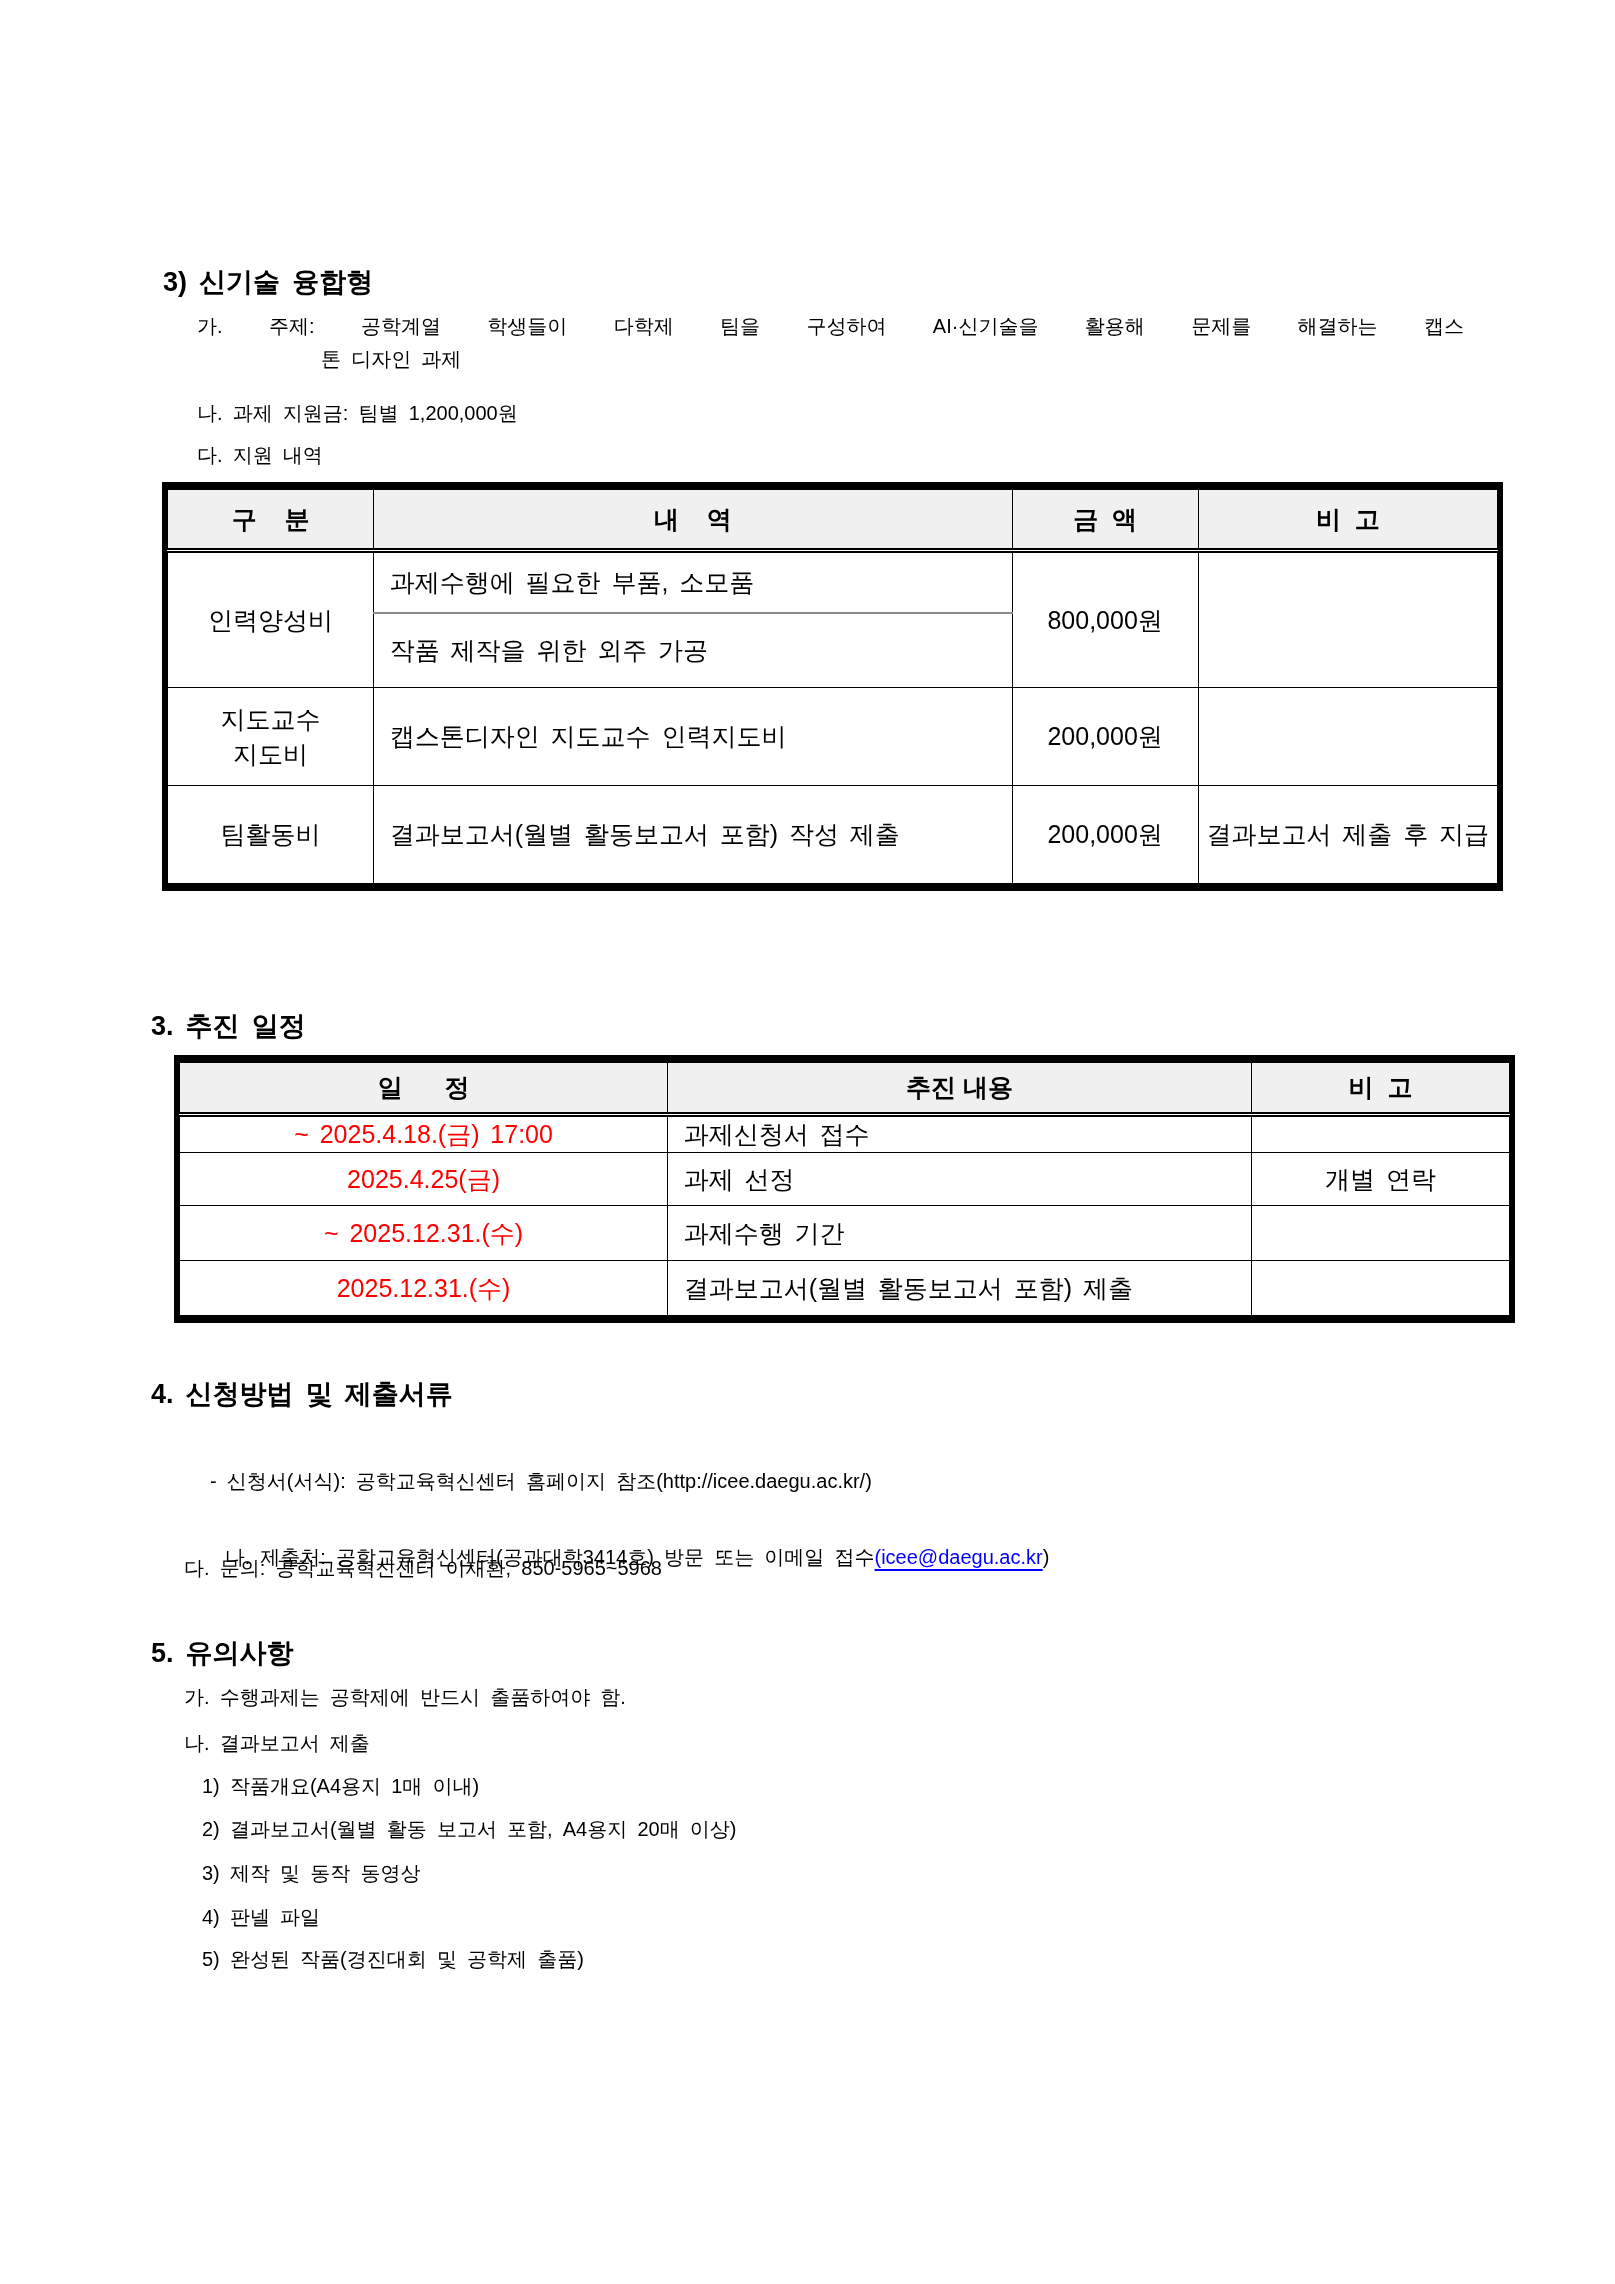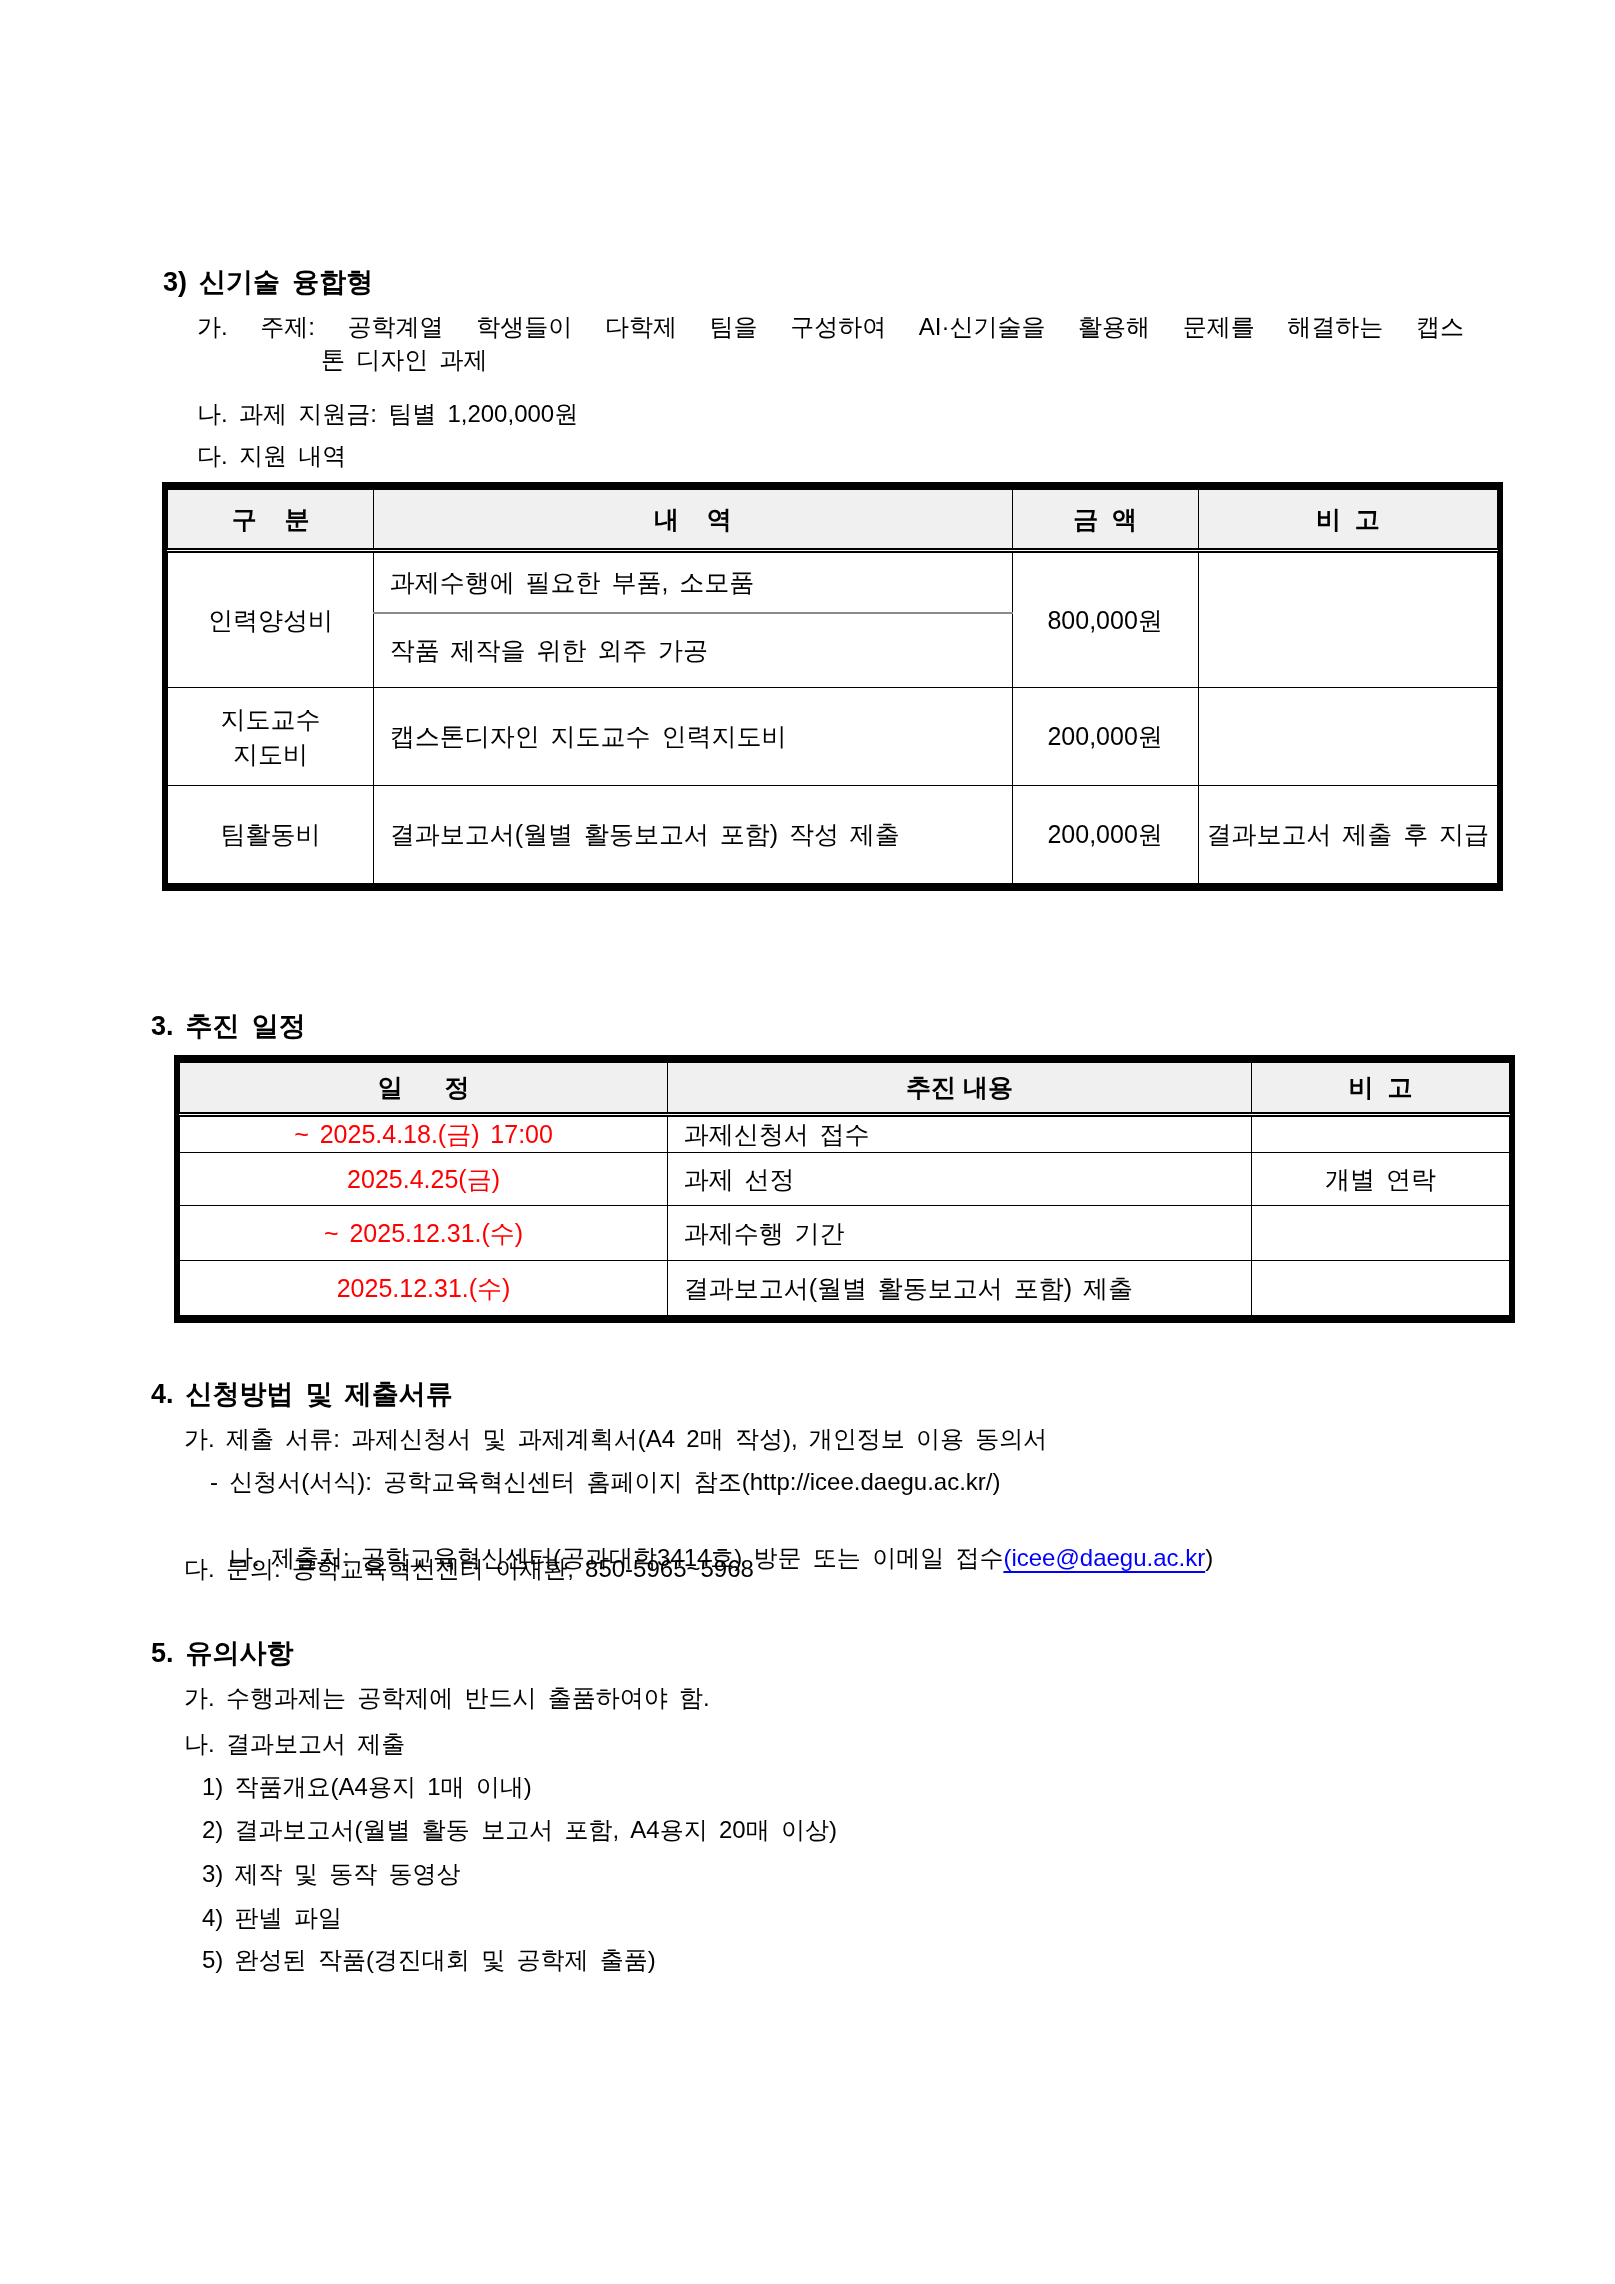--- a/index.html
+++ b/index.html
@@ -2,21 +2,21 @@
 <html style="font-size:10.4px"><head>
 <meta charset="utf-8">
 <style>
   html,body{margin:0;padding:0;background:#ffffff;}
   .page{
     position:relative;width:1616px;height:2284px;background:#ffffff;
     font-family:"Liberation Sans","DejaVu Sans",sans-serif;color:#000;
     overflow:hidden;
   }
   .line{
-    position:absolute;font-size:24px;line-height:33px;white-space:pre;
+    position:absolute;font-size:20px;line-height:33px;white-space:pre;
     word-spacing:4.6px;letter-spacing:0px;color:#000;
   }
   .sect-title{font-weight:bold;font-size:27px;}
   .justify{
     white-space:normal;text-align:justify;text-align-last:justify;
   }
   .red{color:#ff0000;}
   .tblwrap{
     position:absolute;border:5.2px solid #000;border-top-width:7.2px;border-bottom-width:7.2px;
     box-sizing:border-box;background:#fff;
@@ -125,21 +125,20 @@
       <tr style="height:55px;">
         <td class="amt red">2025.12.31.(수)</td>
         <td class="det">결과보고서(월별 활동보고서 포함) 제출</td>
         <td class="note-center"></td>
       </tr>
     </tbody>
       </table>
   </div>
 
   <div class="line sect-title" style="top:1378px;left:151px;text-align:center;">4. 신청방법 및 제출서류</div>
-  <div class="line" style="top:1422px;left:184px;">가. 제출 서류: 과제신청서 및 과제계획서(A4 2매 작성), 개인정보 이용 동의서</div>
   <div class="line" style="top:1465px;left:210px;">- 신청서(서식): 공학교육혁신센터 홈페이지 참조(http://icee.daegu.ac.kr/)</div>
   <div class="line" style="top:1508px;left:184px;">
     <span>나. 제출처: 공학교육혁신센터(공과대학3414호) 방문 또는 이메일 접수</span><span class="email-link">(icee@daegu.ac.kr</span><span>)</span>
   </div>
   <div class="line" style="top:1552px;left:184px;">다. 문의: 공학교육혁신센터 이재환, 850-5965~5968</div>
 
   <div class="line sect-title" style="top:1637px;left:151px;">5. 유의사항</div>
   <div class="line" style="top:1681px;left:184px;">가. 수행과제는 공학제에 반드시 출품하여야 함.</div>
   <div class="line" style="top:1727px;left:184px;">나. 결과보고서 제출</div>
   <div class="line" style="top:1770px;left:202px;">1) 작품개요(A4용지 1매 이내)</div>

